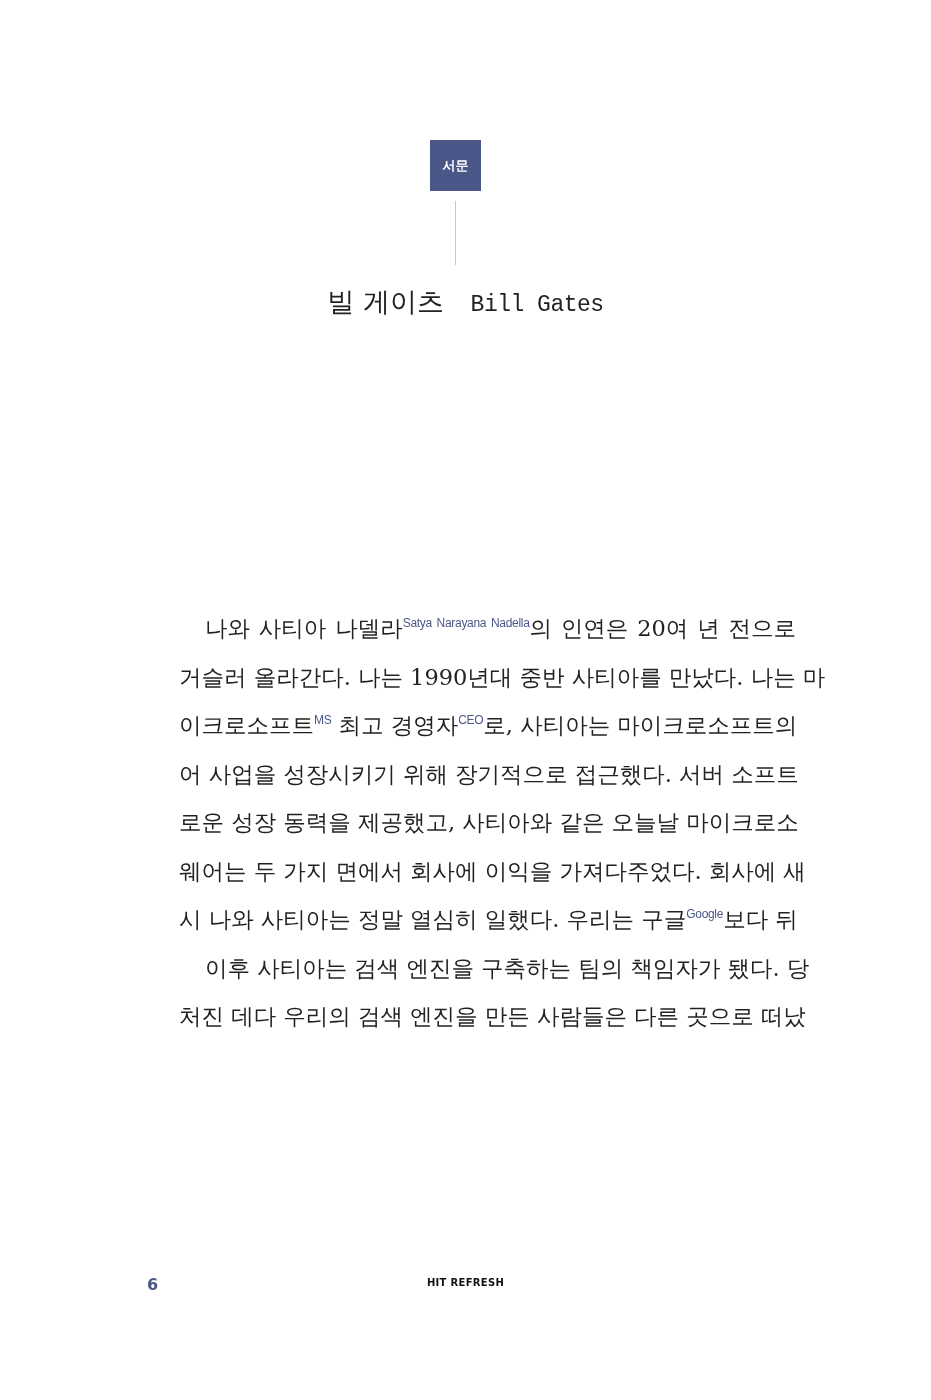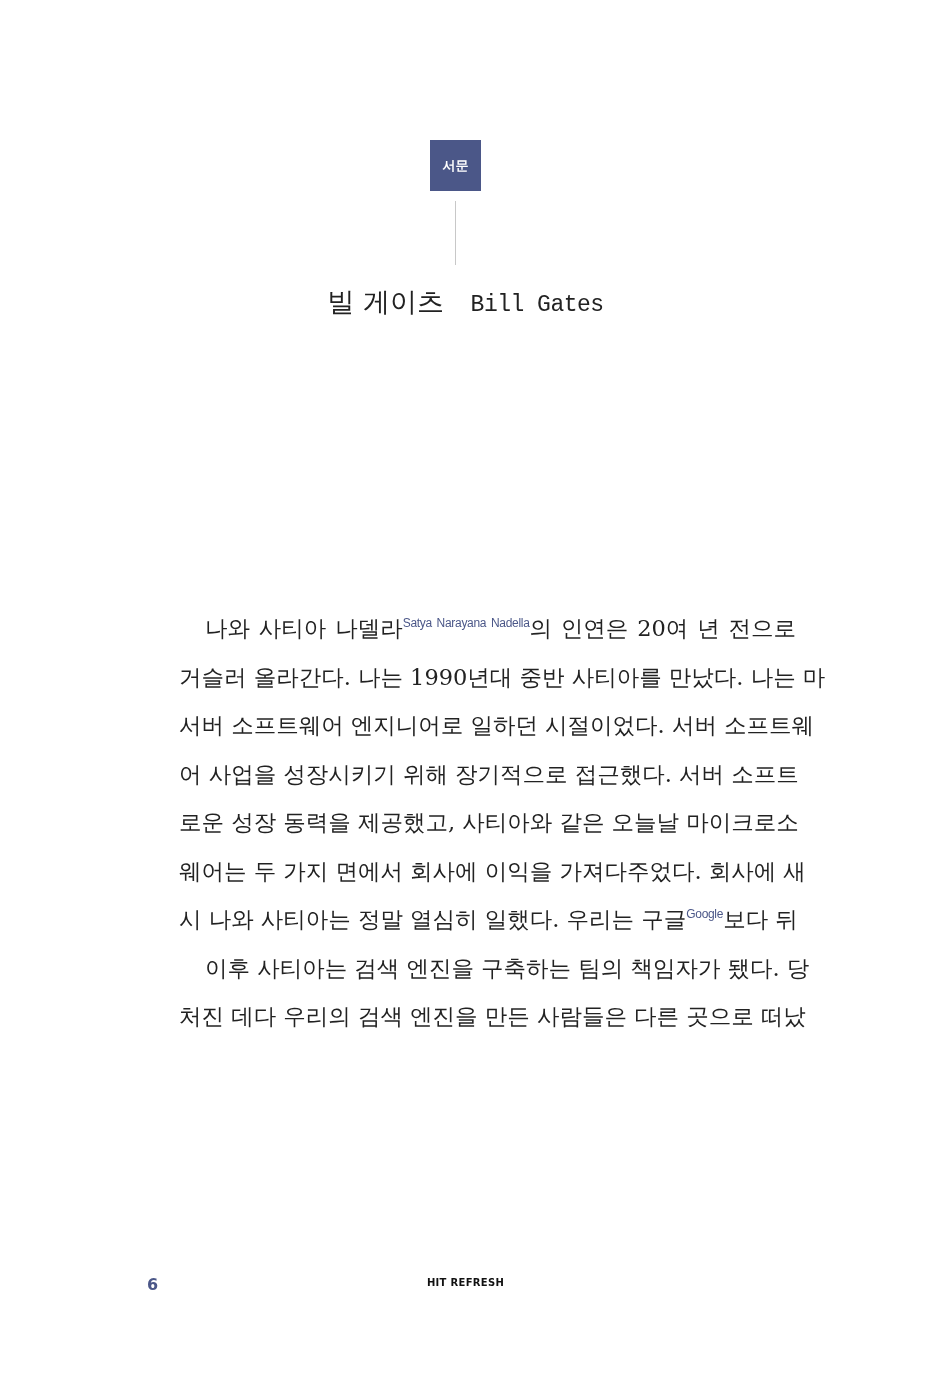--- a/index.html
+++ b/index.html
@@ -30,21 +30,21 @@
 <div class="badge">서문</div>
 <div class="vline"></div>
 <div class="title">
   <span>빌 게이츠</span>
   <span class="en">Bill Gates</span>
 </div>
 
 <div class="body-text" id="body-text">
     <div class="line indent">나와 사티아 나델라<span class="sup">Satya Narayana Nadella</span>의 인연은 20여 년 전으로</div>
     <div class="line">거슬러 올라간다. 나는 1990년대 중반 사티아를 만났다. 나는 마</div>
-    <div class="line">서버 소프트웨어 엔지니어로 일하던 시절이었다. 서버 소프트웨</div>
+    <div class="line">이크로소프트<span class="sup">MS</span> 최고 경영자<span class="sup">CEO</span>로, 사티아는 마이크로소프트의</div>
     <div class="line">어 사업을 성장시키기 위해 장기적으로 접근했다. 서버 소프트</div>
     <div class="line">로운 성장 동력을 제공했고, 사티아와 같은 오늘날 마이크로소</div>
     <div class="line">웨어는 두 가지 면에서 회사에 이익을 가져다주었다. 회사에 새</div>
     <div class="line">시 나와 사티아는 정말 열심히 일했다. 우리는 구글<span class="sup">Google</span>보다 뒤</div>
     <div class="line indent">이후 사티아는 검색 엔진을 구축하는 팀의 책임자가 됐다. 당</div>
     <div class="line">처진 데다 우리의 검색 엔진을 만든 사람들은 다른 곳으로 떠났</div>
   </div>
 
 <div class="footer-page">6</div>
 <div class="footer-title">HIT REFRESH</div>

